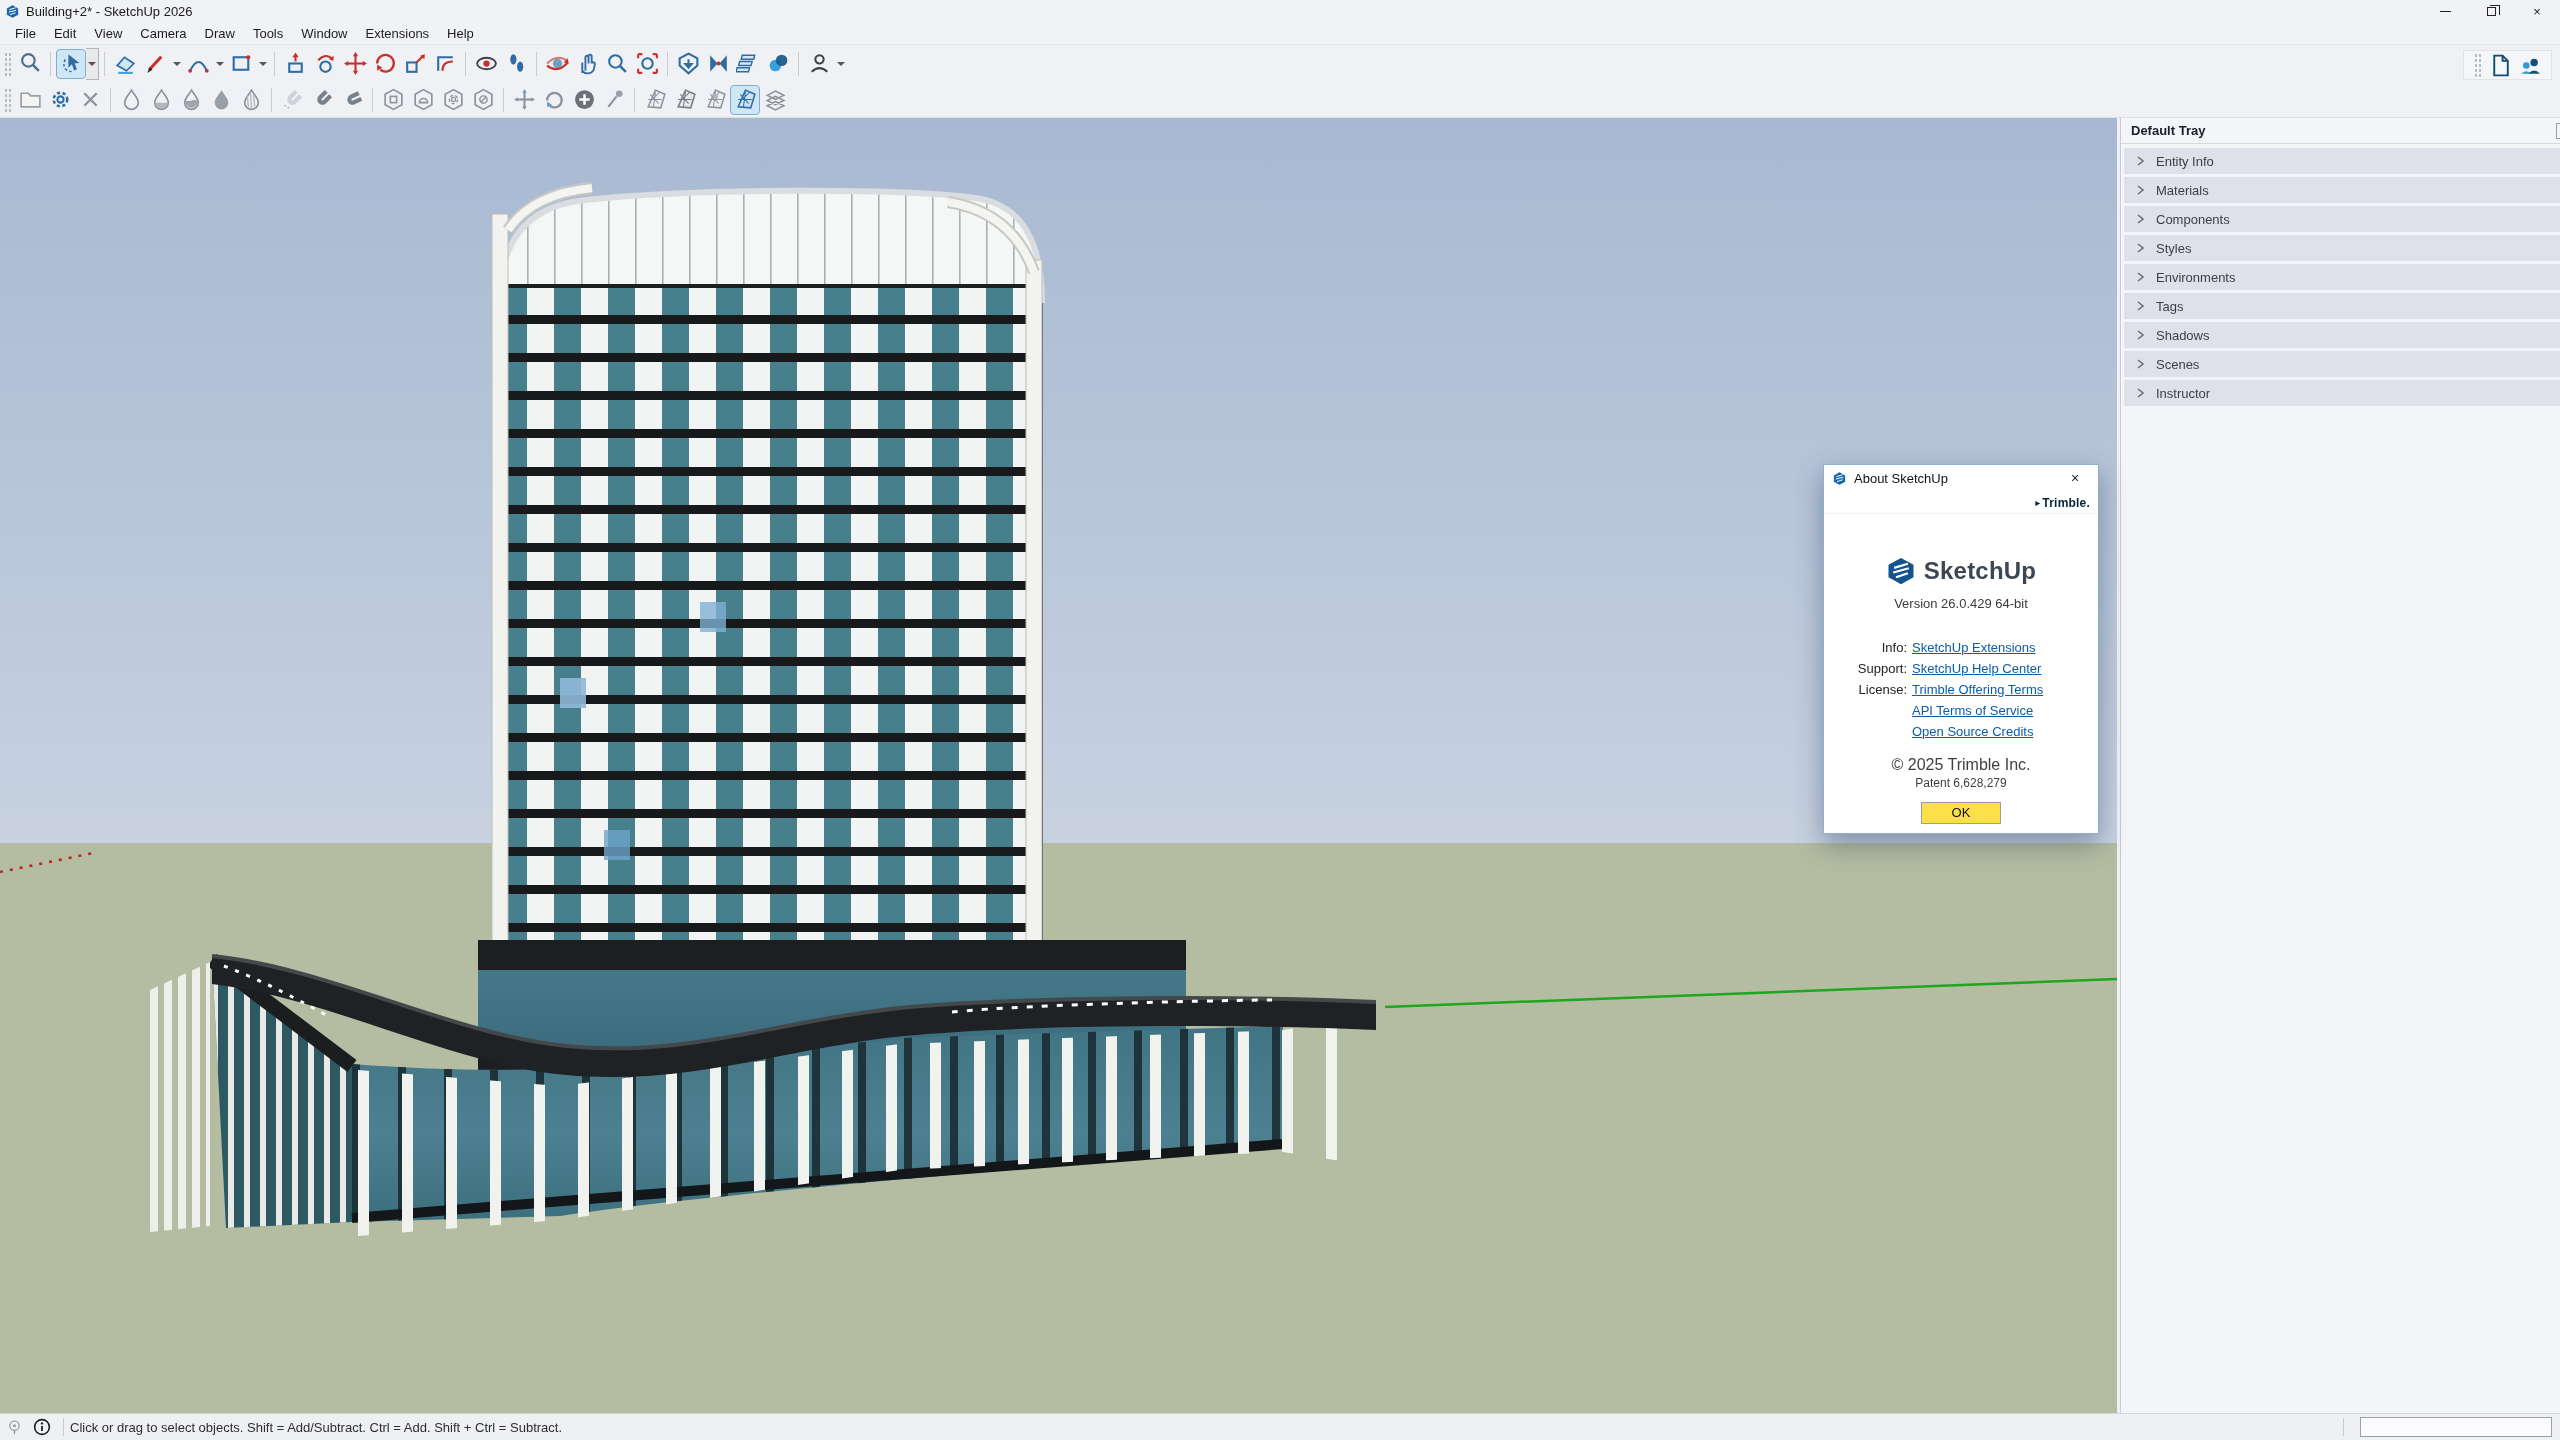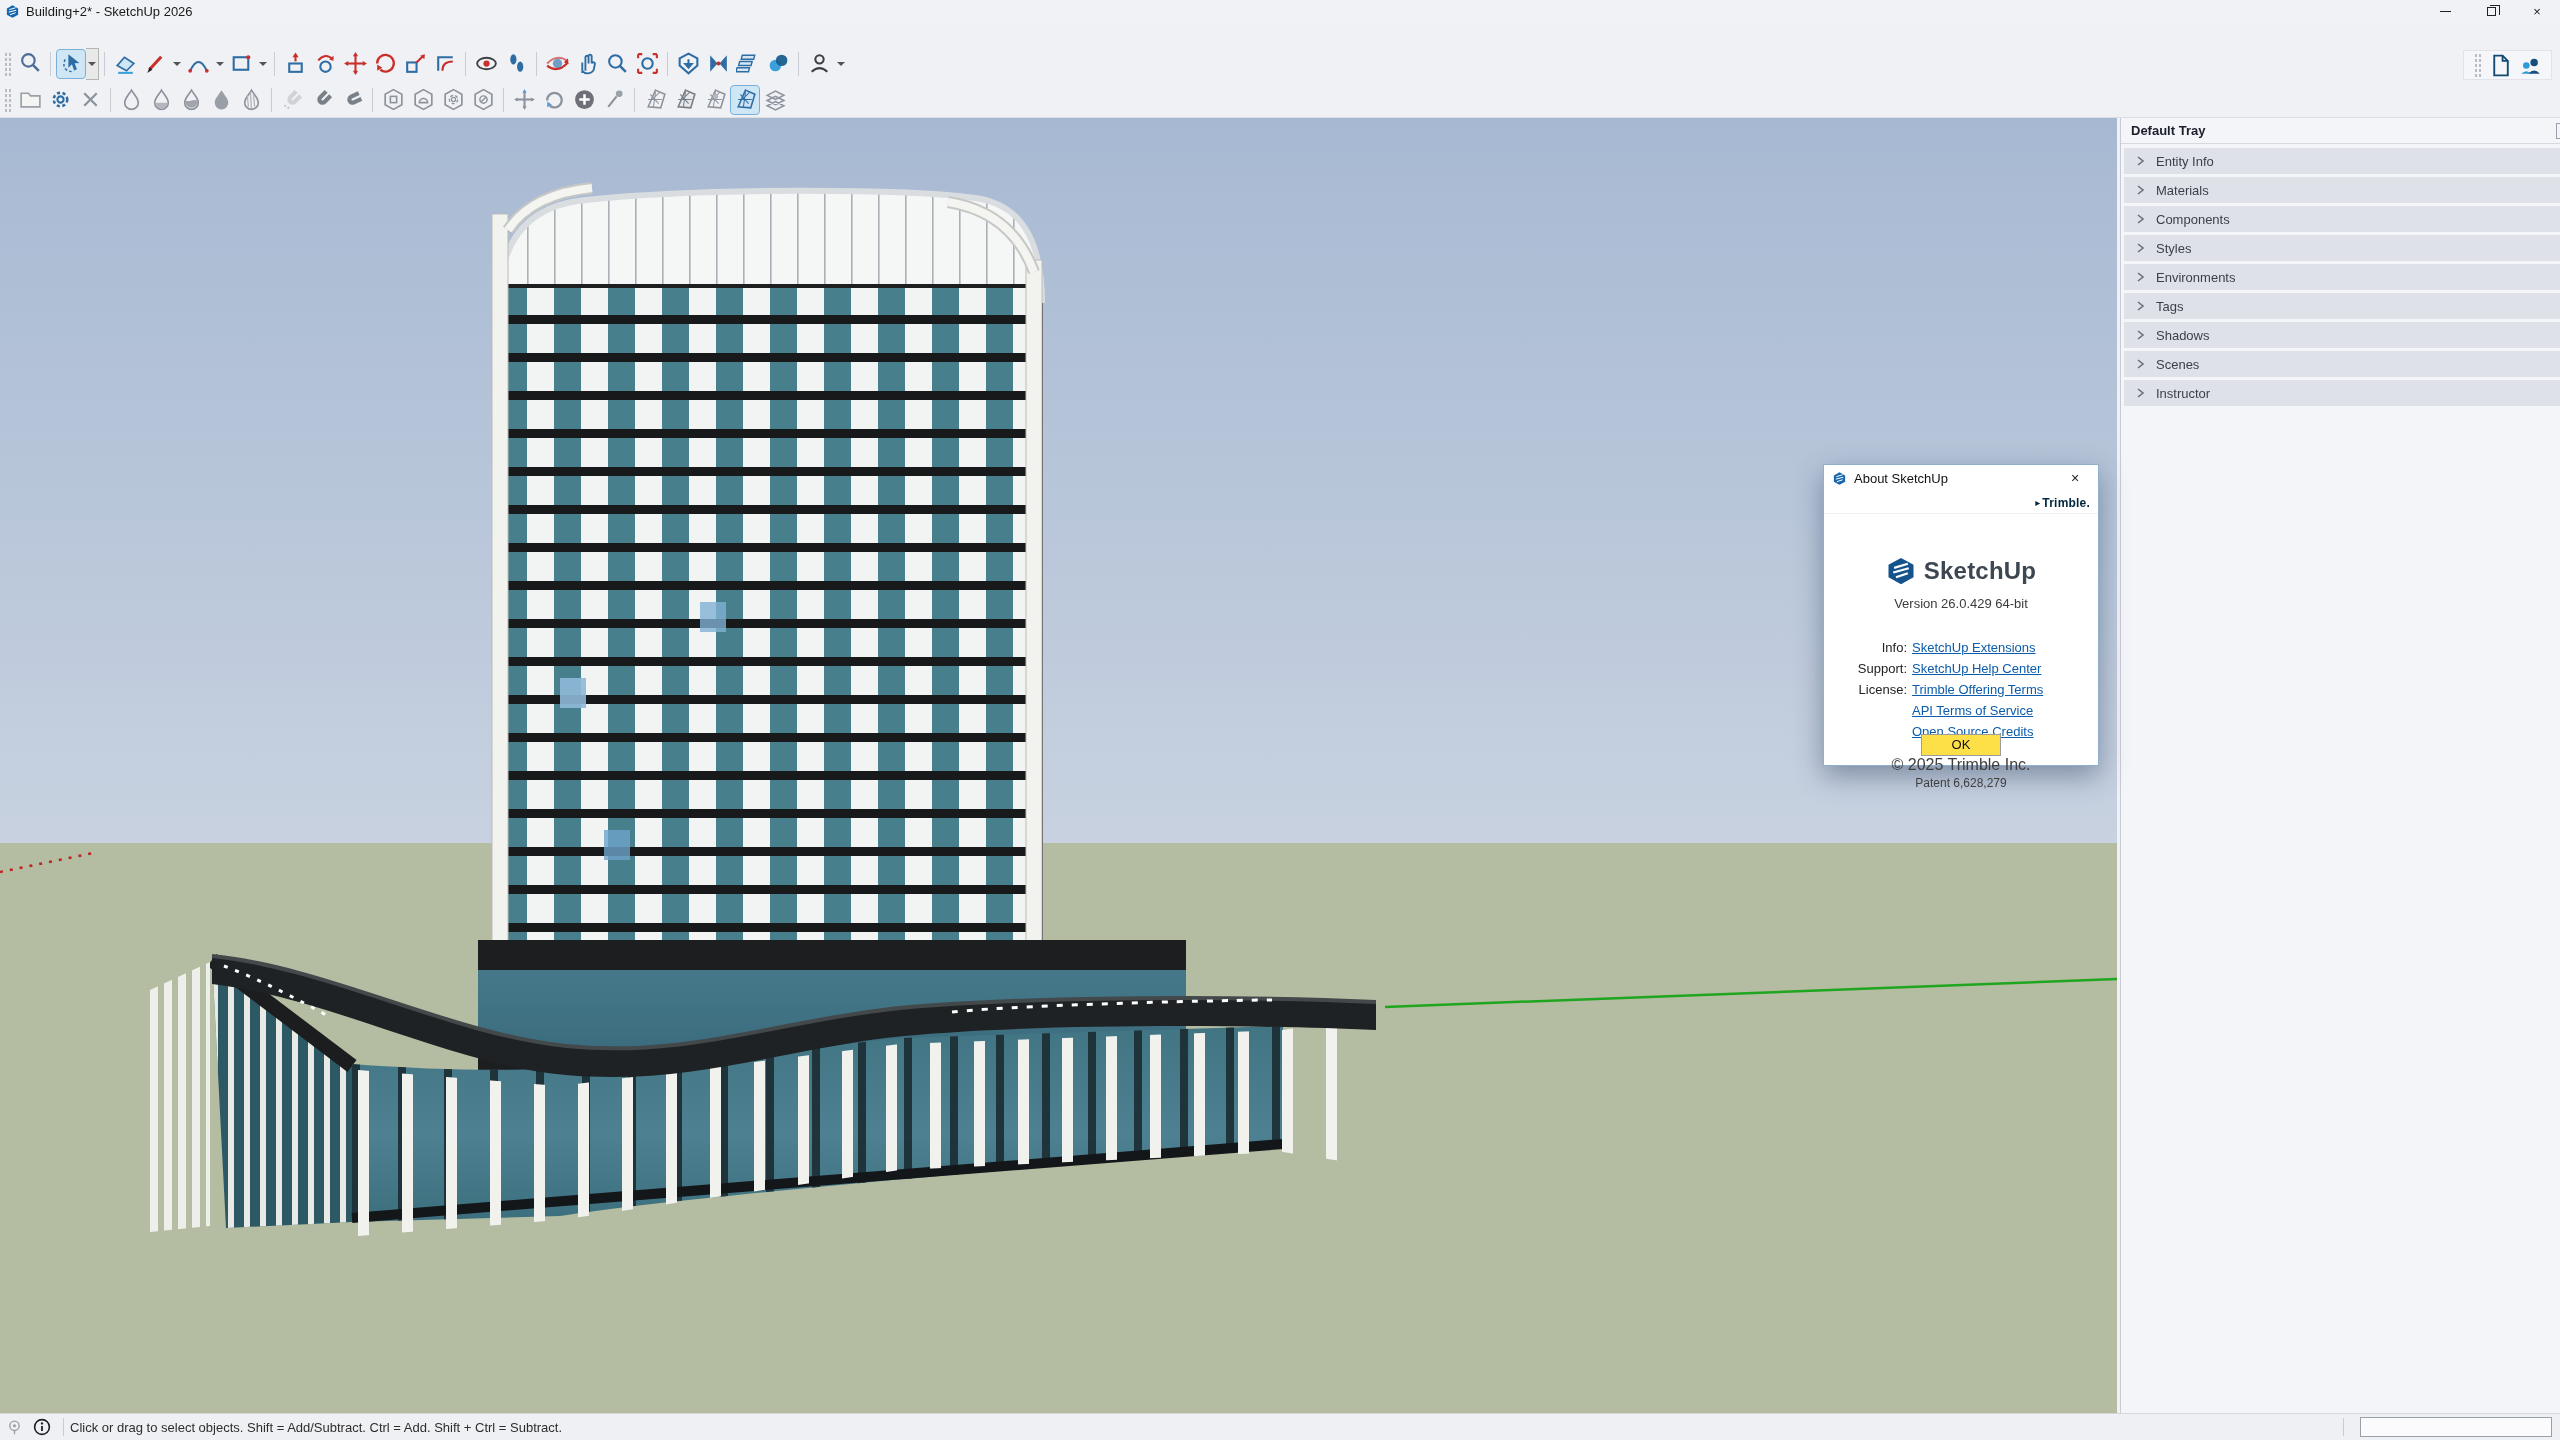--- a/index.html
+++ b/index.html
@@ -44,21 +44,21 @@
   .tray-header { height:26px; display:flex; align-items:center; padding:0 6px 0 10px; border-bottom:1px solid #d7d9e0; }
   .tray-title { font-size:13px; font-weight:bold; color:#1b1e2b; flex:1; }
   .tray-hbtn { width:16px; height:16px; border:1px solid #9aa0ab; background:#f4f5f9; display:flex; align-items:center; justify-content:center; margin-left:6px; color:#444; font-size:11px; }
   .tray-rows { padding:4px 3px; }
   .tray-row { height:26px; background:#dfe1e9; margin-bottom:3px; display:flex; align-items:center; padding:0 5px 0 10px; }
   .tray-chevron { width:12px; height:12px; margin-right:10px; }
   .tray-label { flex:1; font-size:13px; color:#3a3f4a; }
   .tray-close { width:18px; height:18px; border:1px solid #a7acb6; border-radius:2px; background:#eceef3; color:#6b7078; font-size:11px; line-height:16px; text-align:center; }
 
   
-  .dialog { position:absolute; left:1823px; top:464px; width:276px; height:302px; background:#fff; border:1px solid #90aecd; box-shadow:0 10px 26px rgba(40,60,90,.45); }
+  .dialog { position:absolute; left:1823px; top:464px; width:276px; height:370px; background:#fff; border:1px solid #90aecd; box-shadow:0 10px 26px rgba(40,60,90,.45); }
   .dlg-titlebar { height:27px; display:flex; align-items:center; padding:0 8px; }
   .dlg-title { font-size:13px; color:#111; margin-left:7px; flex:1; }
   .dlg-close { width:30px; height:21px; text-align:center; font-size:14px; color:#222; line-height:21px; }
   .dlg-trimble { height:22px; display:flex; justify-content:flex-end; align-items:center; padding-right:8px; border-bottom:1px solid #f2f2f2; }
   .trimble-mark { font-size:12px; font-weight:bold; color:#00263e; letter-spacing:.2px; }
   .trimble-chev { color:#00263e; font-size:10px; margin-right:2px; }
   .dlg-logo-row { display:flex; align-items:center; justify-content:center; margin-top:42px; }
   .dlg-wordmark { font-size:24px; font-weight:bold; color:#3d4752; margin-left:8px; letter-spacing:.2px; }
   .dlg-version { text-align:center; font-size:13px; color:#3b3b3b; margin-top:10px; }
   .dlg-links { margin-top:26px; }
@@ -94,20 +94,31 @@
         </div>
       <div class="winbtn">
           <span class="glyph-restore"></span>
         </div>
       <div class="winbtn">
           <span>×</span>
         </div>
     </div>
   </div>
 
+  <div class="menubar" id="menubar">
+      <div class="menu-item">File</div>
+      <div class="menu-item">Edit</div>
+      <div class="menu-item">View</div>
+      <div class="menu-item">Camera</div>
+      <div class="menu-item">Draw</div>
+      <div class="menu-item">Tools</div>
+      <div class="menu-item">Window</div>
+      <div class="menu-item">Extensions</div>
+      <div class="menu-item">Help</div>
+    </div>
 
   <div class="toolbar toolbar1" id="toolbar1">
       <div class="grip"></div>
       <div class="tbtn">
         <svg viewBox="0 0 24 24" width="25" height="25">
           <circle cx="10" cy="9" r="6" fill="none" stroke="#4a6e94" stroke-width="2"></circle>
           <line x1="14.5" y1="13.5" x2="20" y2="19" stroke="#4a6e94" stroke-width="2.4"></line>
         </svg>
       </div>
       <div class="tb-sep"></div>

